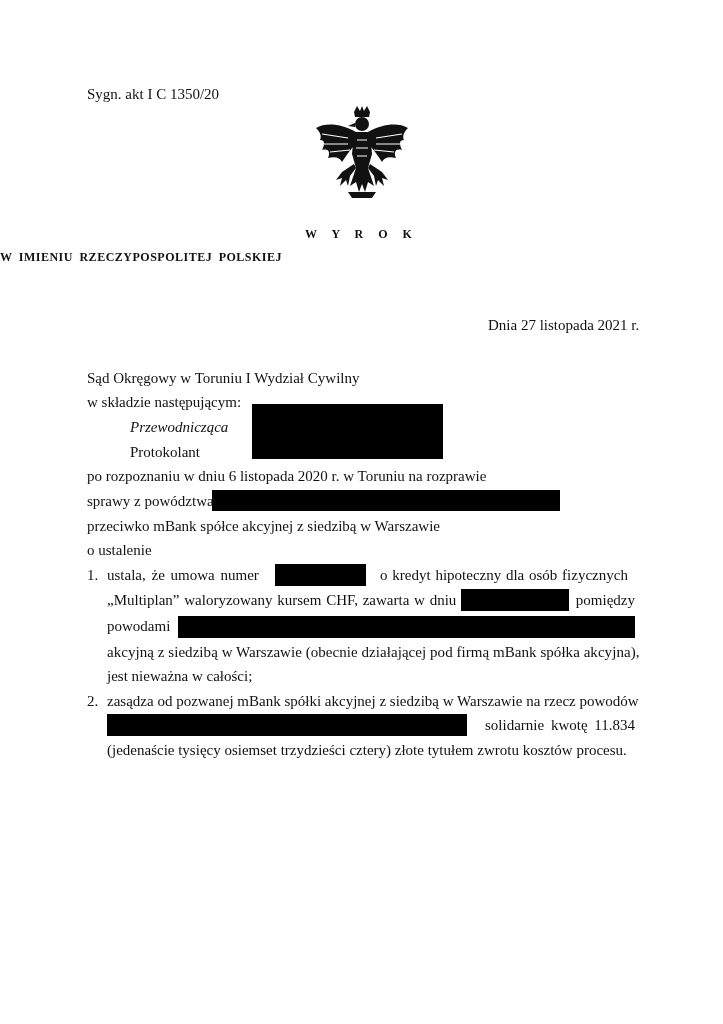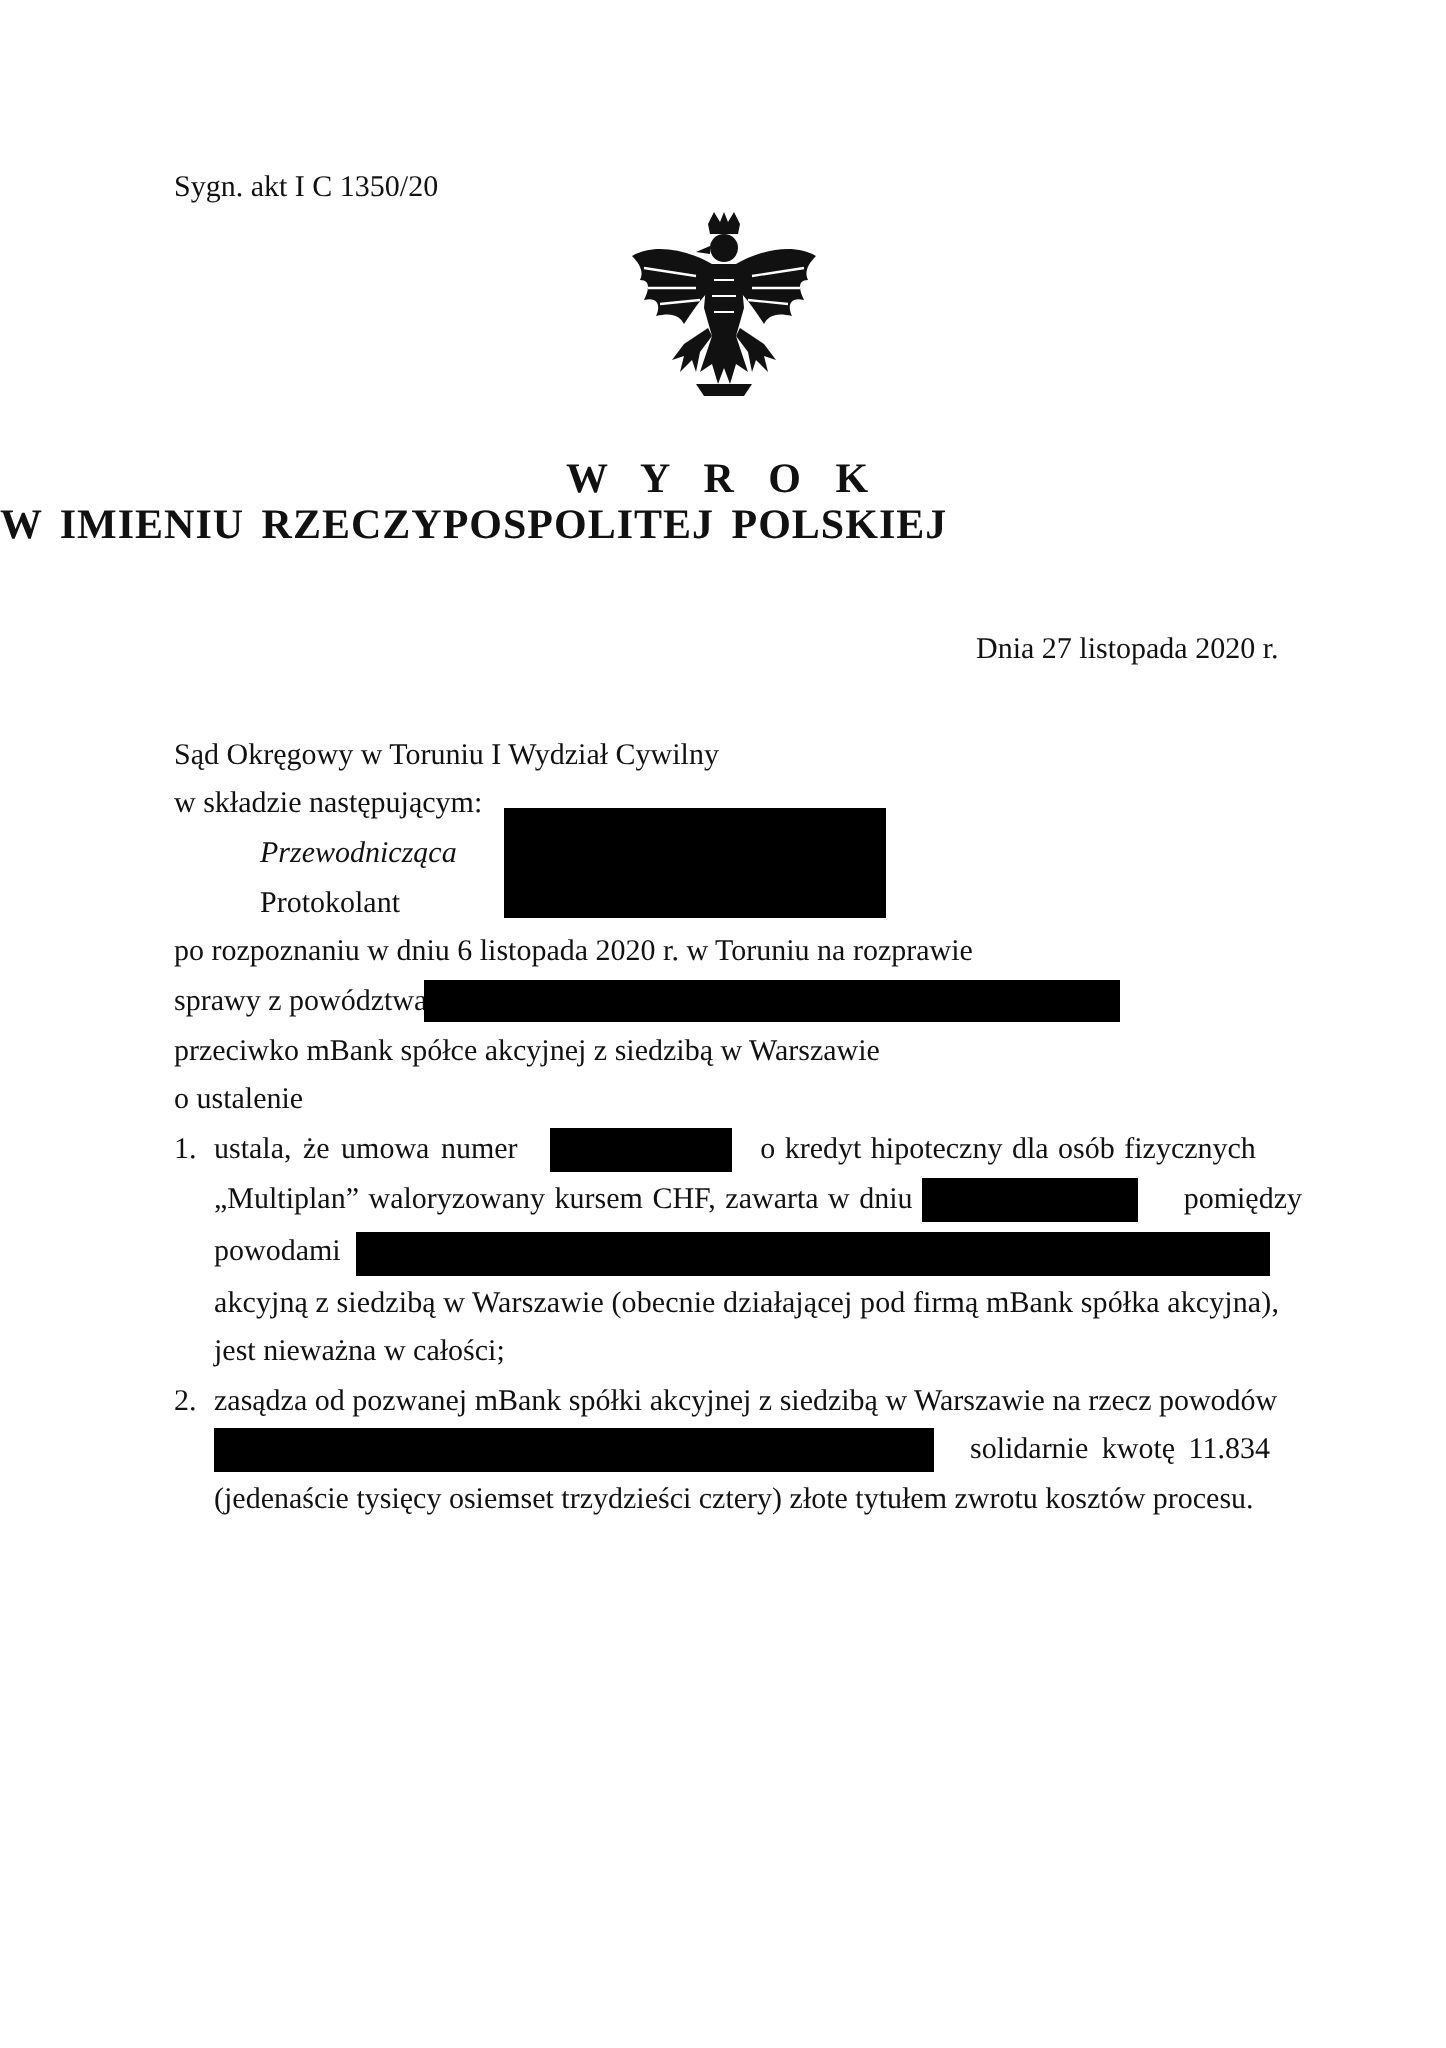--- a/index.html
+++ b/index.html
@@ -4,21 +4,21 @@
   <style>
     html, body { margin: 0; padding: 0; }
     body {
       width: 723px; height: 1024px; background: #ffffff; position: relative;
       font-family: "Liberation Serif", "DejaVu Serif", serif; color: #111111;
       overflow: hidden;
     }
     .abs { position: absolute; white-space: nowrap; }
     .txt { font-size: 15px; line-height: 18px; }
     .redact { position: absolute; background: #000000; }
-    .title { font-weight: bold; font-size: 21px; letter-spacing: 0.5px; }
+    .title { font-weight: bold; font-size: 12px; letter-spacing: 0.5px; }
     .wyrok { letter-spacing: 6px; }
     .emblem { position: absolute; left: 312px; top: 106px; width: 100px; height: 96px; }
   </style>
 </head>
 <body>
 
 <div class="abs txt" style="left:87px; top:85px;">Sygn. akt I C 1350/20</div>
 
 <svg class="emblem" viewBox="0 0 100 96">
 
@@ -39,42 +39,42 @@
   <path d="M44 62 L38 80 L44 76 L47 86 L50 78 L53 86 L56 76 L62 80 L56 62 Z" fill="#111"></path>
 
   <path d="M42 58 L30 66 L24 74 L30 72 L28 80 L34 74 L36 80 L38 70 L44 62 Z" fill="#111"></path>
   <path d="M58 58 L70 66 L76 74 L70 72 L72 80 L66 74 L64 80 L62 70 L56 62 Z" fill="#111"></path>
   <path d="M36 86 L64 86 L60 92 L40 92 Z" fill="#111"></path>
 </svg>
 
 <div class="abs title wyrok" style="left:0; width:723px; text-align:center; top:227px;">W Y R O K</div>
 <div class="abs title" style="left:0; width:638px; text-align:left; top:250px; word-spacing:3px;">W  IMIENIU  RZECZYPOSPOLITEJ  POLSKIEJ</div>
 
-<div class="abs txt" style="left:488px; top:316px;">Dnia 27 listopada 2020 r.</div>
+<div class="abs txt" style="left:488px; top:316px;">Dnia 27 listopada 2021 r.</div>
 
 <div class="abs txt" style="left:87px; top:369px;">Sąd Okręgowy w Toruniu  I Wydział Cywilny</div>
 <div class="abs txt" style="left:87px; top:393px;">w składzie następującym:</div>
 <div class="abs txt" style="left:130px; top:418px;font-style:italic;">Przewodnicząca</div>
 <div class="abs txt" style="left:130px; top:443px;">Protokolant</div>
 <div class="redact" style="left:252px; top:404px; width:191px; height:55px;"></div>
 
 <div class="abs txt" style="left:87px; top:467px;">po rozpoznaniu w dniu 6 listopada 2020 r. w Toruniu na rozprawie</div>
 <div class="abs txt" style="left:87px; top:492px;">sprawy z powództwa</div>
 <div class="redact" style="left:212px; top:490px; width:348px; height:21px;"></div>
 <div class="abs txt" style="left:87px; top:517px;">przeciwko  mBank spółce akcyjnej z siedzibą w Warszawie</div>
 <div class="abs txt" style="left:87px; top:541px;">o ustalenie</div>
 
 <div class="abs txt" style="left:87px; top:566px;">1.</div>
 <div class="abs txt" style="left:107px; top:566px; word-spacing:2px;">ustala,  że  umowa  numer</div>
 <div class="redact" style="left:275px; top:564px; width:91px; height:22px;"></div>
 <div class="abs txt" style="left:373px; top:566px; width:262px; text-align:center; word-spacing:1px;">o  kredyt  hipoteczny  dla  osób  fizycznych</div>
 
 <div class="abs txt" style="left:107px; top:591px; word-spacing:1px;">„Multiplan”  waloryzowany  kursem  CHF,  zawarta  w  dniu</div>
 <div class="redact" style="left:461px; top:589px; width:108px; height:22px;"></div>
-<div class="abs txt" style="left:591px; top:591px; width:60px; text-align:right;">pomiędzy</div>
+<div class="abs txt" style="left:575px; top:591px; width:60px; text-align:right;">pomiędzy</div>
 
 <div class="abs txt" style="left:107px; top:617px;">powodami</div>
 <div class="redact" style="left:178px; top:616px; width:457px; height:22px;"></div>
 
 <div class="abs txt" style="left:107px; top:643px; width:528px; letter-spacing:0.05px;">akcyjną z siedzibą w Warszawie (obecnie działającej pod firmą mBank spółka akcyjna),</div>
 <div class="abs txt" style="left:107px; top:667px;">jest nieważna w całości;</div>
 
 <div class="abs txt" style="left:87px; top:692px;">2.</div>
 <div class="abs txt" style="left:107px; top:692px;">zasądza od pozwanej mBank spółki akcyjnej z siedzibą w Warszawie na rzecz powodów</div>
 <div class="redact" style="left:107px; top:714px; width:360px; height:22px;"></div>

